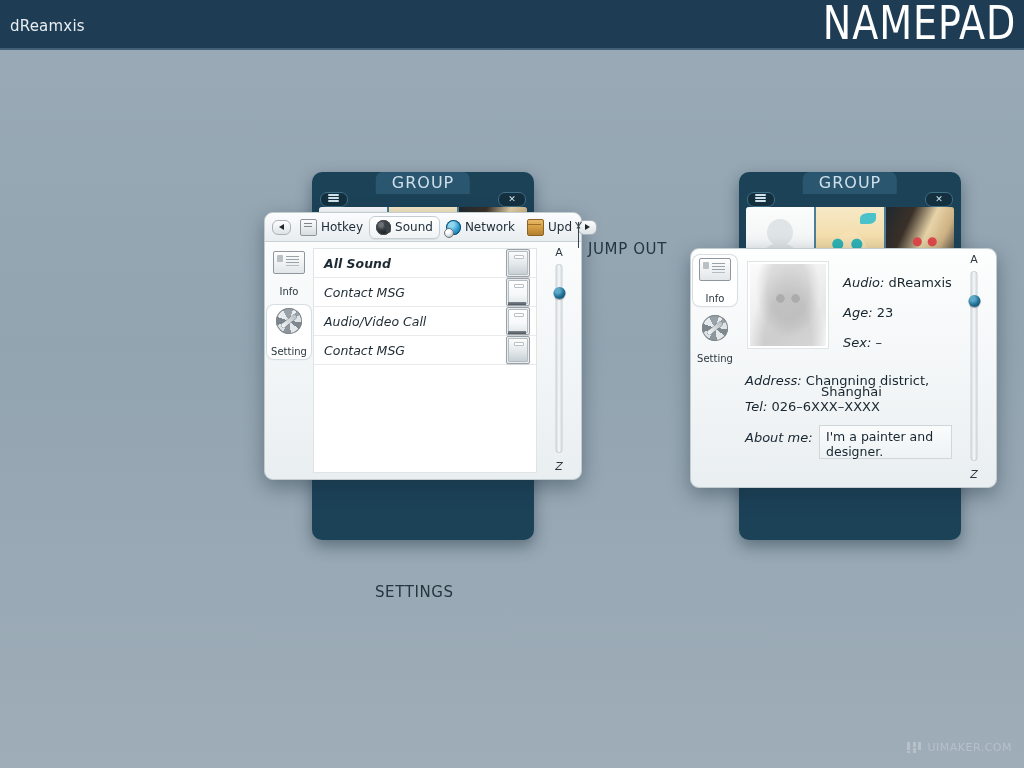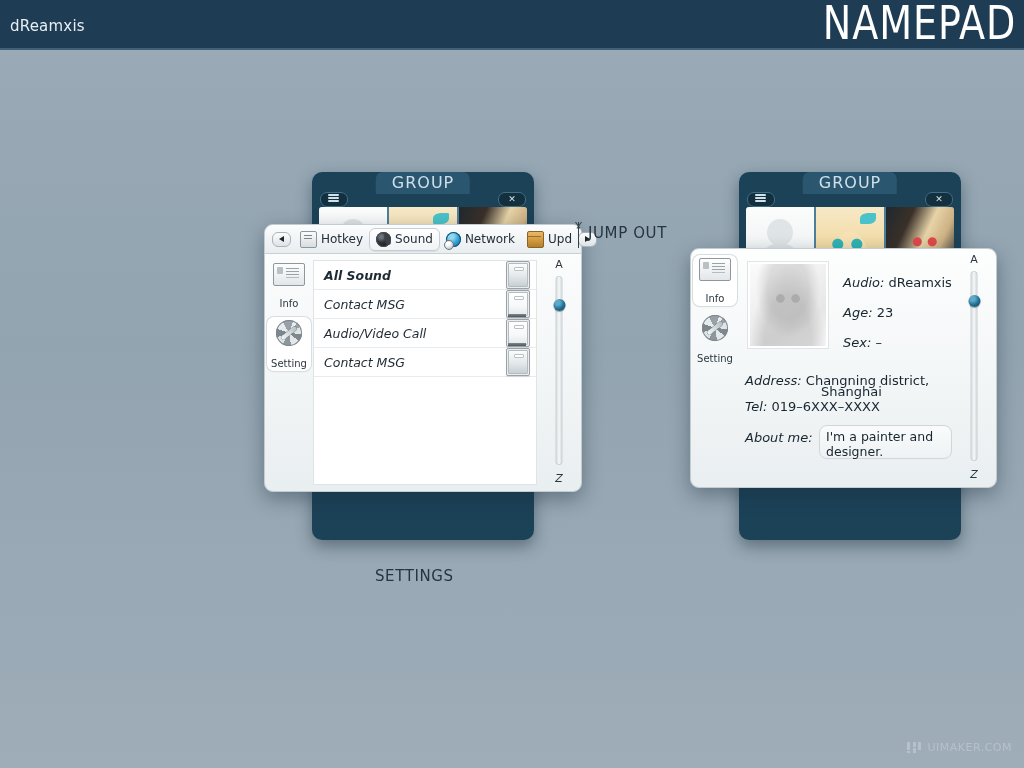--- a/index.html
+++ b/index.html
@@ -275,29 +275,30 @@
       radial-gradient(circle at 60% 42%, rgba(120,120,120,.30) 0 6%, transparent 7%),
       radial-gradient(ellipse at 50% 30%, rgba(150,150,150,.28) 0 38%, transparent 60%),
       radial-gradient(ellipse at 50% 105%, rgba(160,160,160,.35) 0 45%, transparent 70%),
       linear-gradient(150deg,#fbfbfb 0%, #f0f0f0 40%, #e6e6e6 70%, #f4f4f4 100%);
   }
   .kv { position: absolute; font-size: 13px; color: #182630; white-space: nowrap; }
   .kv .k { font-style: italic; }
   .kv .v { font-style: normal; }
   .aboutbox {
     position: absolute; background: linear-gradient(180deg,#fafcfc,#eef2f4);
-    border: 1px solid #cfd7db; border-radius: 8px;
+    border: 1px solid #cfd7db; border-radius: 0;
     font-size: 12.5px; color: #182630; line-height: 15px;
     padding: 3px 6px; box-sizing: border-box;
   }
 
   
   .anno {
     position: absolute; color: #253641; font-size: 15px; letter-spacing: .6px;
     font-family: "DejaVu Sans", sans-serif;
+    margin-top: 16px;
   }
   .arrow-up {
     position: absolute; width: 1px; height: 26px; background: #33424c;
   }
   .arrow-up:before, .arrow-up:after {
     content:''; position:absolute; top: 0; width: 1px; height: 8px; background: #33424c;
   }
   .arrow-up:before { left: -3px; transform: rotate(-35deg); transform-origin: top; }
   .arrow-up:after  { left: 3px;  transform: rotate(35deg);  transform-origin: top; }
 
@@ -400,21 +401,21 @@
           <div class="silh-head"></div>
           <div class="silh"></div>
         </div>
       <div class="gw-cell blank">
           <div class="silh-head"></div>
           <div class="silh"></div>
         </div>
     </div>
   </div>
 
-  <div class="panel" id="settings-panel" style="left:264px; top:224px; width:316px; height:266px;">
+  <div class="panel" id="settings-panel" style="left:264px; top:212px; width:316px; height:266px;">
 
     <div class="tabstrip">
       <div class="navarrow left">
           <div class="tri"></div>
         </div>
 
       <div class="tab">
         <span class="ticon ic-hotkey"></span>
         <span>Hotkey</span>
       </div>
@@ -525,21 +526,21 @@
         </div>
 
         <div class="kv" style="left:6px; top:120px;">
           <span class="k">Address:</span>
           <span class="v">Changning district,</span>
         </div>
         <div class="kv" style="left:82px; top:131px;">Shanghai</div>
 
         <div class="kv" style="left:6px; top:146px;">
           <span class="k">Tel:</span>
-          <span class="v">019–6XXX–XXXX</span>
+          <span class="v">026–6XXX–XXXX</span>
         </div>
 
         <div class="kv" style="left:6px; top:177px;">
           <span class="k">About me:</span>
         </div>
         <div class="aboutbox" style="left:80px; top:172px; width:133px; height:34px;">I'm a painter and designer.</div>
 
       </div>
 
       <div class="azcol">

